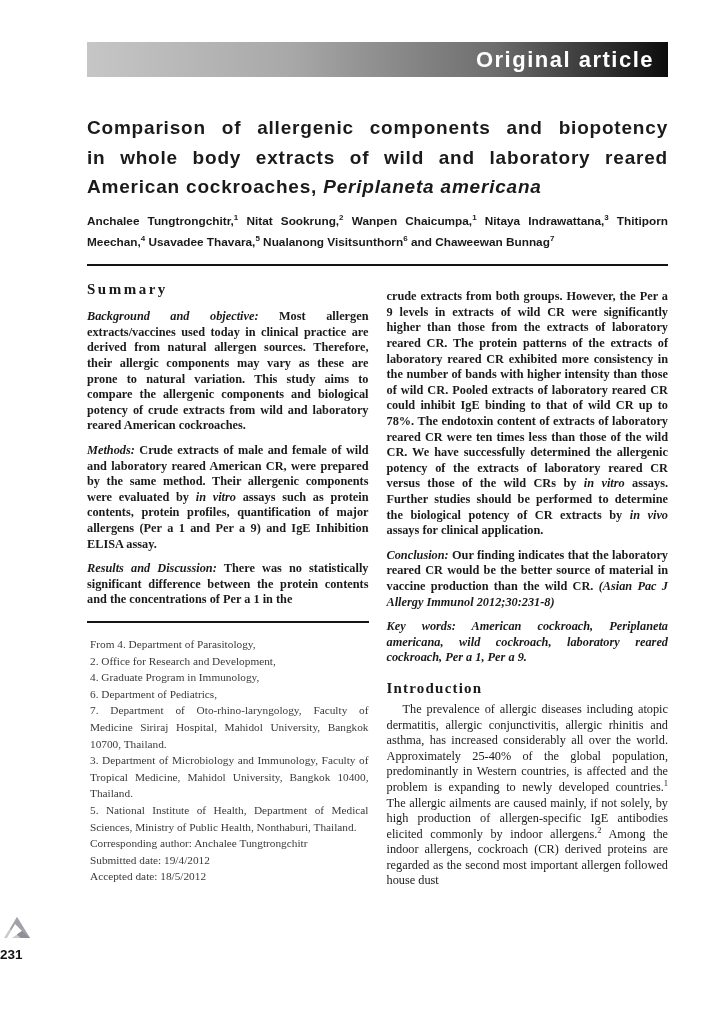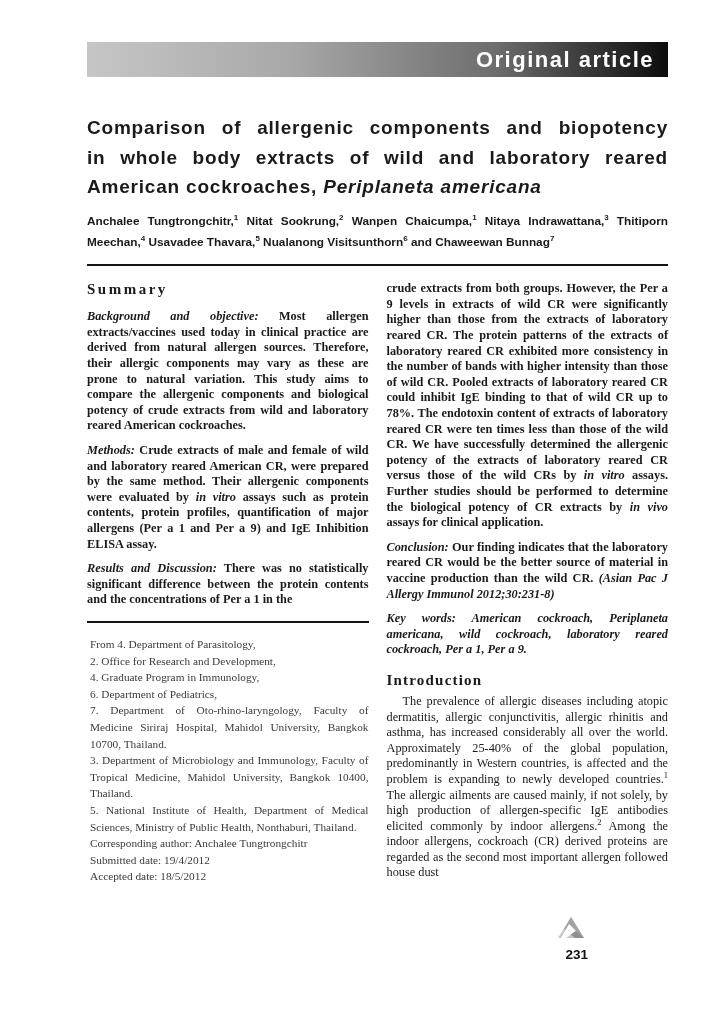--- a/index.html
+++ b/index.html
@@ -46,39 +46,39 @@
   .col { flex:1; min-width:0; }
 
   h2.sec {
     font-size:15px; font-weight:bold; margin:0 0 11px 0;
   }
   .sp-wide { letter-spacing:2.5px; }
   .sp-narrow { letter-spacing:1.2px; }
 
   p.sum {
     font-size:12.3px; font-weight:bold; line-height:15.6px;
-    text-align:justify; margin:0 0 9px 0;
+    text-align:justify; margin:8px 0 9px 0;
   }
   .lbl { font-style:italic; }
   .it { font-style:italic; }
 
   .rule-left { border:none; border-top:2.5px solid #141414; margin:13px 0 13px 0; }
 
   .footnotes {
     font-size:11.3px; line-height:16.6px; color:#3a3a3a; padding-left:3px;
   }
   .fn { text-align:justify; }
 
   p.intro {
     font-size:12.3px; font-weight:normal; line-height:15.6px;
     text-align:justify; margin:0; text-indent:16px;
   }
   p.intro sup { font-size:8.5px; }
 
-  .footer { position:absolute; top:916px; left:0; width:588px; text-align:right; }
+  .footer { position:absolute; top:916px; left:0; width:588px; text-align:left; }
   .logo { display:inline-block; }
   .page-num {
     font-family:"Liberation Sans", sans-serif;
     font-weight:bold; font-size:13.5px; margin-top:1px; color:#111111;
   }
 </style>
 </head>
 <body>
 
 <div class="content">

